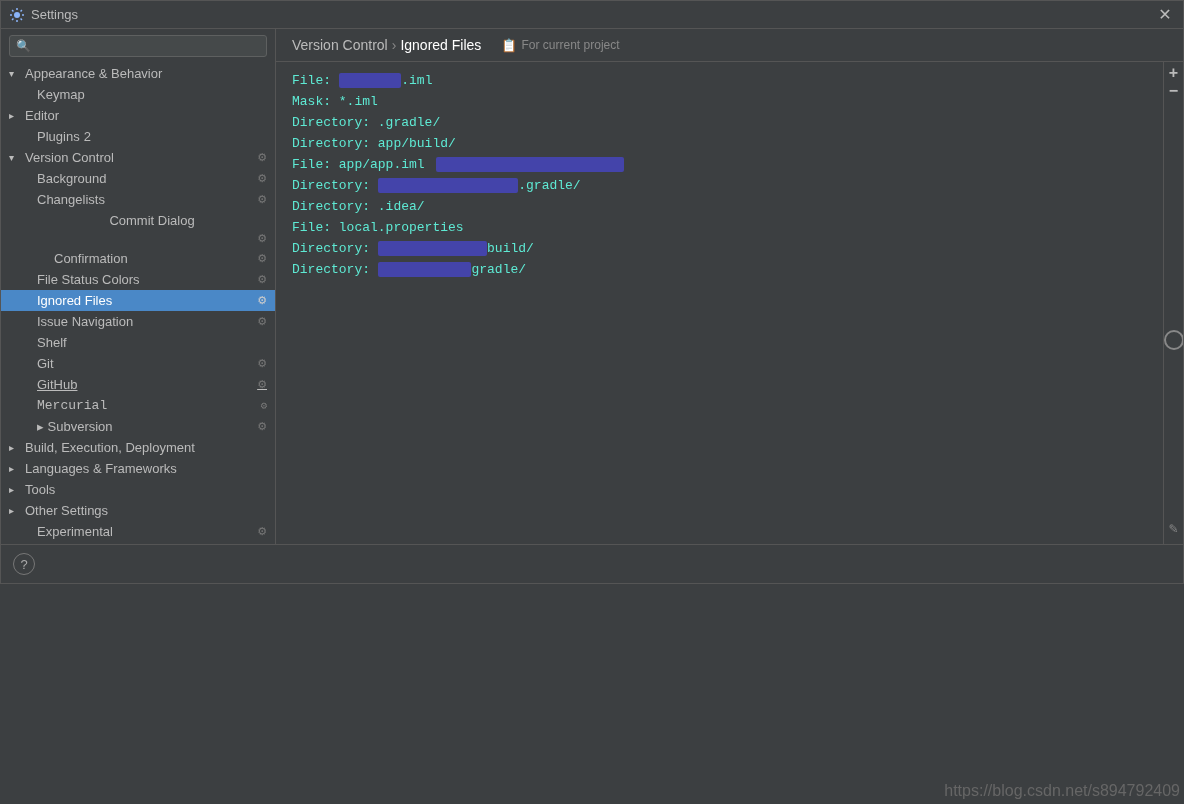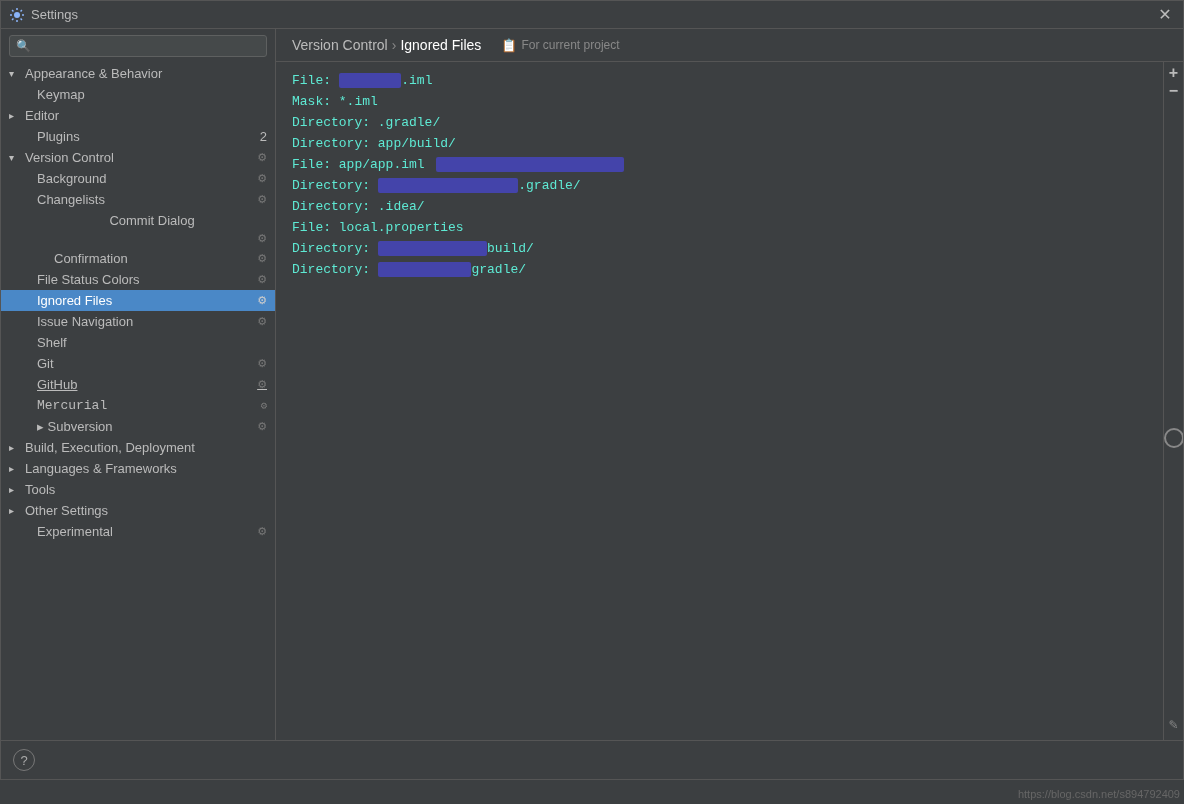--- a/index.html
+++ b/index.html
@@ -8,21 +8,21 @@
       font-size: 13px;
       background: #3c3f41;
       color: #bbbbbb;
       width: 1184px;
       height: 804px;
       overflow: hidden;
     }
 
     .window {
       width: 1184px;
-      height: 780px;
+      height: 584px;
       display: flex;
       flex-direction: column;
       background: #3c3f41;
       border: 1px solid #555;
     }
 
     .title-bar {
       display: flex;
       align-items: center;
       justify-content: space-between;
@@ -294,21 +294,21 @@
     .btn-secondary {
       background: #4c5052;
       color: #bbbbbb;
       border-color: #666;
     }
 
     .watermark {
       position: fixed;
       bottom: 2px;
       right: 0;
-      font-size: 11px;
+      font-size: 16px;
       color: #666;
       padding: 2px 4px;
     }
 
     
     .redacted {
       background: #4444aa;
       border-radius: 2px;
       color: transparent;
       display: inline-block;
@@ -348,21 +348,21 @@
 
         <div class="nav-subitem">
           <span>Keymap</span>
         </div>
 
         <div class="nav-item expandable">
           <span class="arrow">▸</span>
           <span>Editor</span>
         </div>
 
-        <div class="nav-subitem" style="justify-content: space-between;">
+        <div class="nav-subitem" style="">
           <span>Plugins</span>
           <span class="badge">2</span>
         </div>
 
         <div class="nav-item expandable" style="justify-content: space-between;">
           <div style="display:flex;align-items:center;gap:4px;">
             <span class="arrow">▾</span>
             <span>Version Control</span>
           </div>
           <span class="settings-icon">⚙</span>

